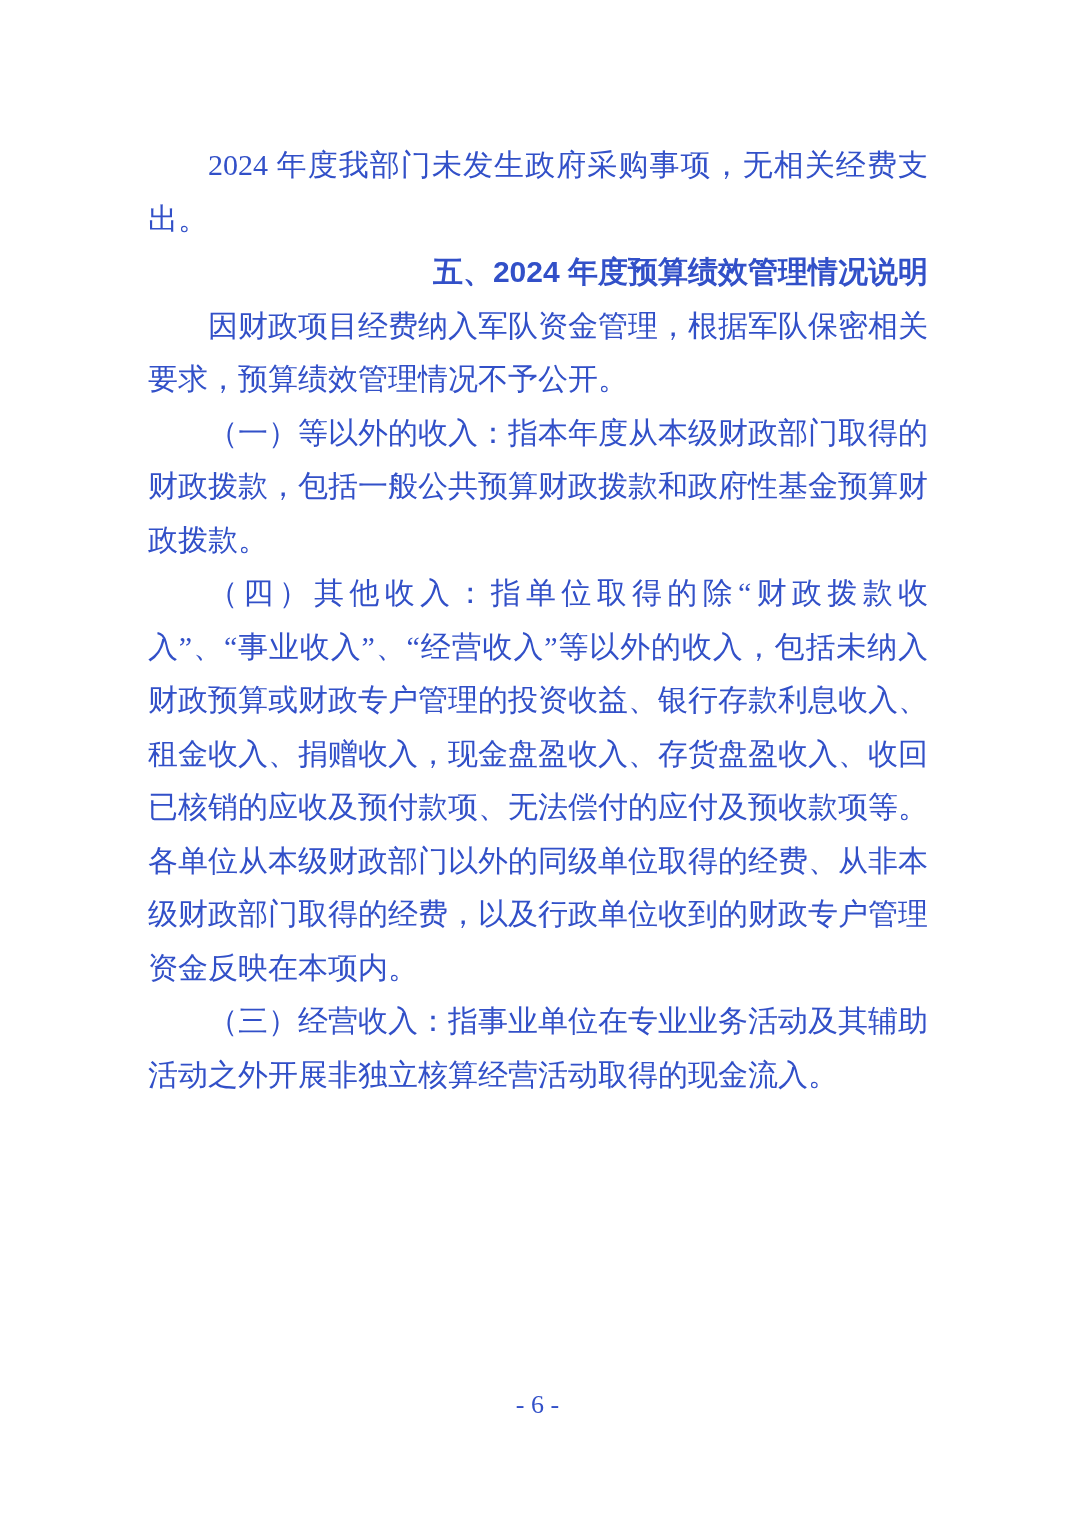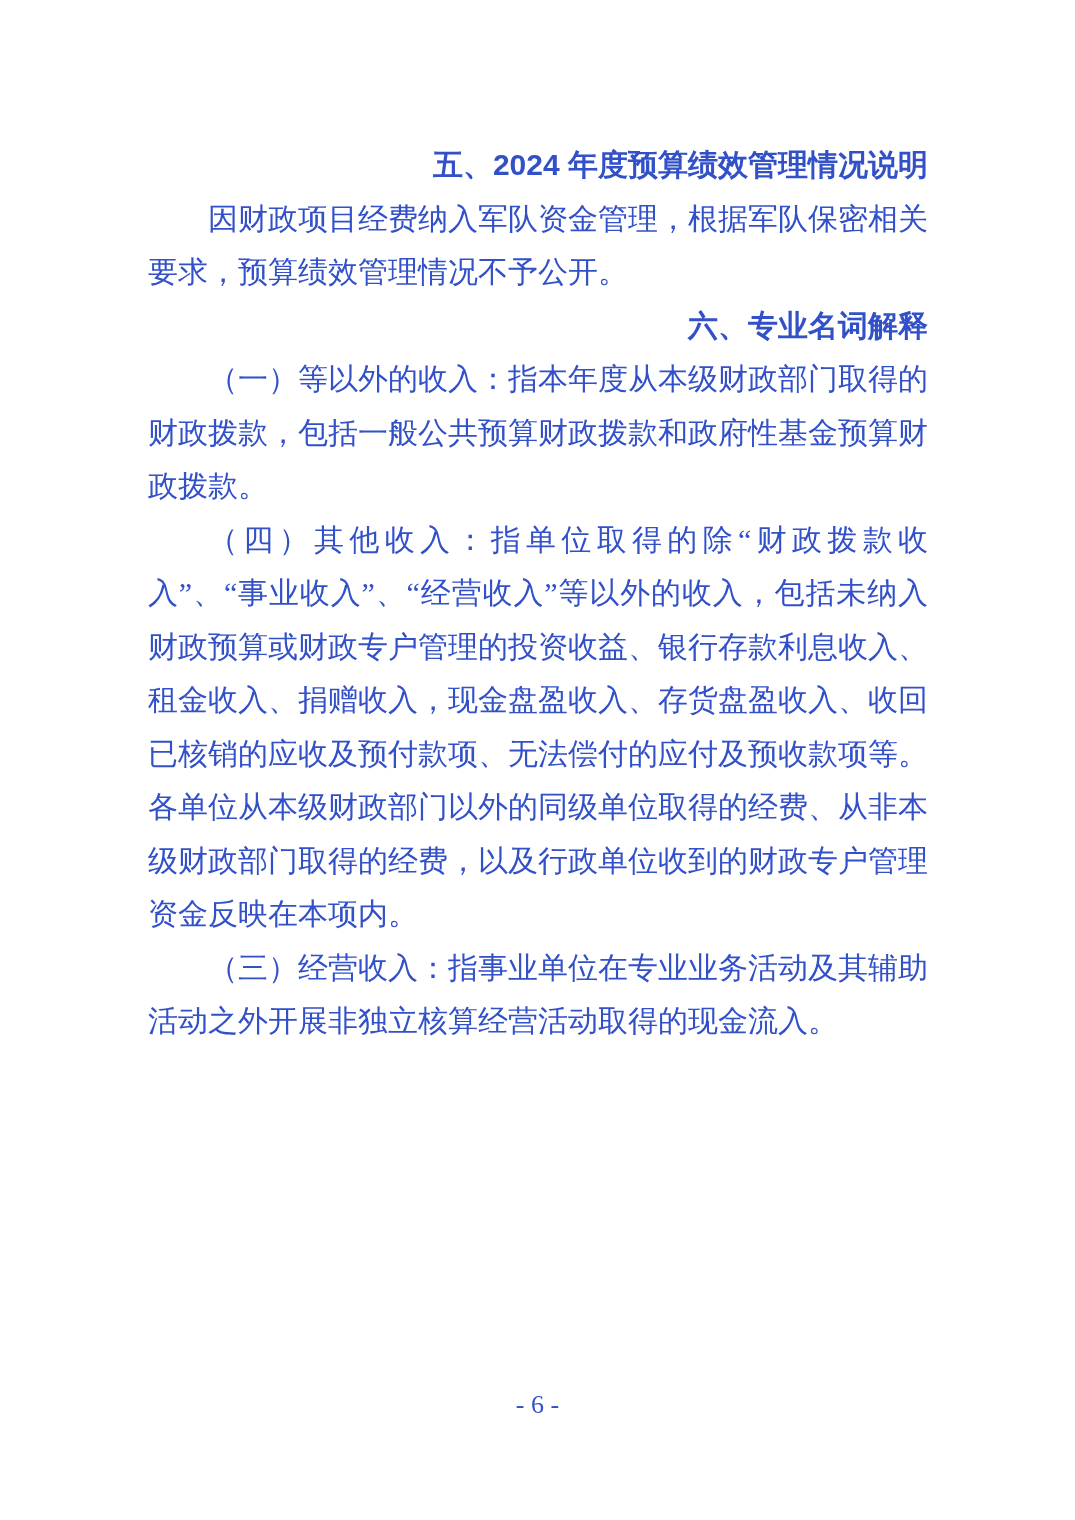--- a/index.html
+++ b/index.html
@@ -58,23 +58,23 @@
     font-family: "Liberation Serif", "DejaVu Serif", serif;
     font-size: 26px;
     line-height: 30px;
   }
 </style>
 </head>
 <body>
 
 <div class="page">
   <main class="content">
+    <p class="para">2024 年度我部门未发生政府采购事项，无相关经费支出。</p>
     <h2 class="heading">五、2024 年度预算绩效管理情况说明</h2>
     <p class="para">因财政项目经费纳入军队资金管理，根据军队保密相关要求，预算绩效管理情况不予公开。</p>
-    <h2 class="heading">六、专业名词解释</h2>
     <p class="para">（一）等以外的收入：指本年度从本级财政部门取得的财政拨款，包括一般公共预算财政拨款和政府性基金预算财政拨款。</p>
     <p class="para">（四）其他收入：指单位取得的除“财政拨款收入”、“事业收入”、“经营收入”等以外的收入，包括未纳入财政预算或财政专户管理的投资收益、银行存款利息收入、租金收入、捐赠收入，现金盘盈收入、存货盘盈收入、收回已核销的应收及预付款项、无法偿付的应付及预收款项等。各单位从本级财政部门以外的同级单位取得的经费、从非本级财政部门取得的经费，以及行政单位收到的财政专户管理资金反映在本项内。</p>
     <p class="para">（三）经营收入：指事业单位在专业业务活动及其辅助活动之外开展非独立核算经营活动取得的现金流入。</p>
   </main>
 
   <footer class="footer">
     <span>- 6 -</span>
   </footer>
 </div>
 

